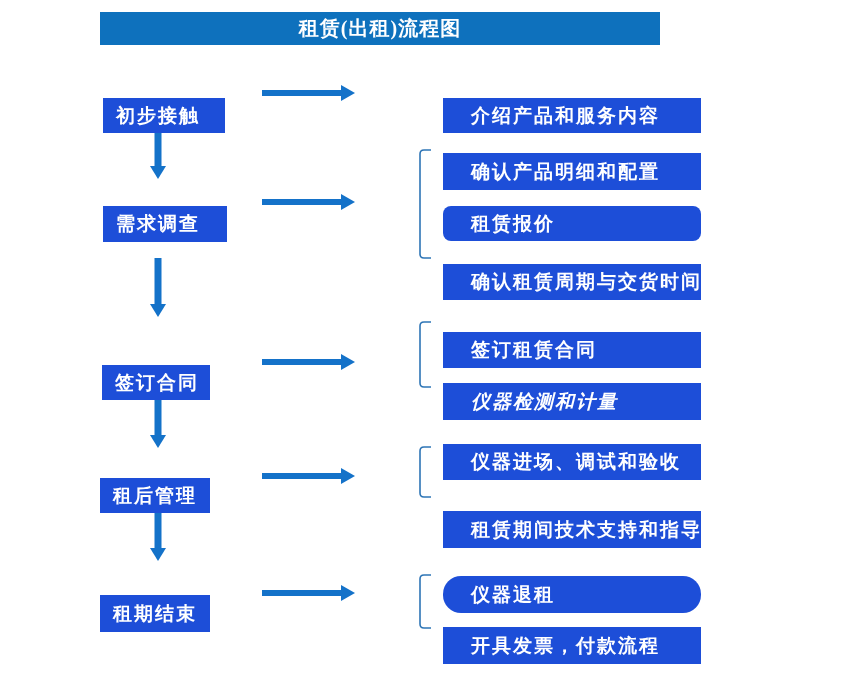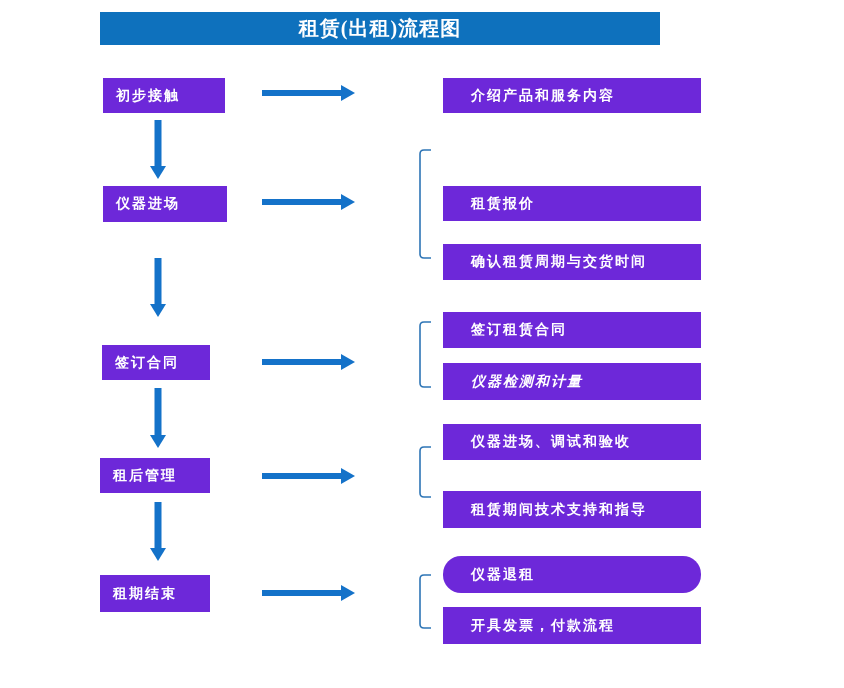--- a/index.html
+++ b/index.html
@@ -5,29 +5,30 @@
   html,body{margin:0;padding:0;background:#ffffff;}
   #canvas{
     position:relative;
     width:844px;height:688px;
     background:#ffffff;
     overflow:hidden;
     font-family:"Liberation Serif","DejaVu Serif",serif;
   }
   .box{
     position:absolute;
-    background:#6d28d9;
+    background:#1d4ed8;
     color:#ffffff;
     font-weight:bold;
-    font-size:14px;
+    font-size:19px;
     letter-spacing:2px;
     display:flex;
     align-items:center;
     box-sizing:border-box;
     white-space:nowrap;
+    margin-top:20px;
   }
   .stage-box{padding-left:13px;}
   .detail-box{left:443px;width:258px;padding-left:28px;}
   #title-bar{
     position:absolute;
     left:100px;top:12px;width:560px;height:33px;
     background:#0e71bd;color:#ffffff;
     font-weight:bold;font-size:20px;letter-spacing:1px;
     display:flex;align-items:center;justify-content:center;
     box-sizing:border-box;
@@ -83,27 +84,28 @@
 
     <path class="bracket" d="M431 150 H424 Q420 150 420 154 V254 Q420 258 424 258 H431"></path>
     <path class="bracket" d="M431 322 H424 Q420 322 420 326 V383 Q420 387 424 387 H431"></path>
     <path class="bracket" d="M431 447 H424 Q420 447 420 451 V493 Q420 497 424 497 H431"></path>
     <path class="bracket" d="M431 575 H424 Q420 575 420 579 V624 Q420 628 424 628 H431"></path>
   </svg>
 
   <div id="title-bar">租赁(出租)流程图</div>
 
   <div class="box stage-box" style="left:103px;top:78px;width:122px;height:35px;">初步接触</div>
-  <div class="box stage-box" style="left:103px;top:186px;width:124px;height:36px;">仪器进场</div>
+  <div class="box stage-box" style="left:103px;top:186px;width:124px;height:36px;">需求调查</div>
   <div class="box stage-box" style="left:102px;top:345px;width:108px;height:35px;">签订合同</div>
   <div class="box stage-box" style="left:100px;top:458px;width:110px;height:35px;">租后管理</div>
   <div class="box stage-box" style="left:100px;top:575px;width:110px;height:37px;">租期结束</div>
 
   <div class="box detail-box" style="top:78px;height:35px;">介绍产品和服务内容</div>
-  <div class="box detail-box" style="top:186px;height:35px;">租赁报价</div>
+  <div class="box detail-box" style="top:133px;height:37px;">确认产品明细和配置</div>
+  <div class="box detail-box" style="top:186px;height:35px;border-radius:8px;">租赁报价</div>
   <div class="box detail-box" style="top:244px;height:36px;">确认租赁周期与交货时间</div>
   <div class="box detail-box" style="top:312px;height:36px;">签订租赁合同</div>
   <div class="box detail-box" style="top:363px;height:37px;font-style:italic;">仪器检测和计量</div>
   <div class="box detail-box" style="top:424px;height:36px;">仪器进场、调试和验收</div>
   <div class="box detail-box" style="top:491px;height:37px;">租赁期间技术支持和指导</div>
   <div class="box detail-box" style="top:556px;height:37px;border-radius:18px;">仪器退租</div>
   <div class="box detail-box" style="top:607px;height:37px;">开具发票，付款流程</div>
 
 </div>
 

